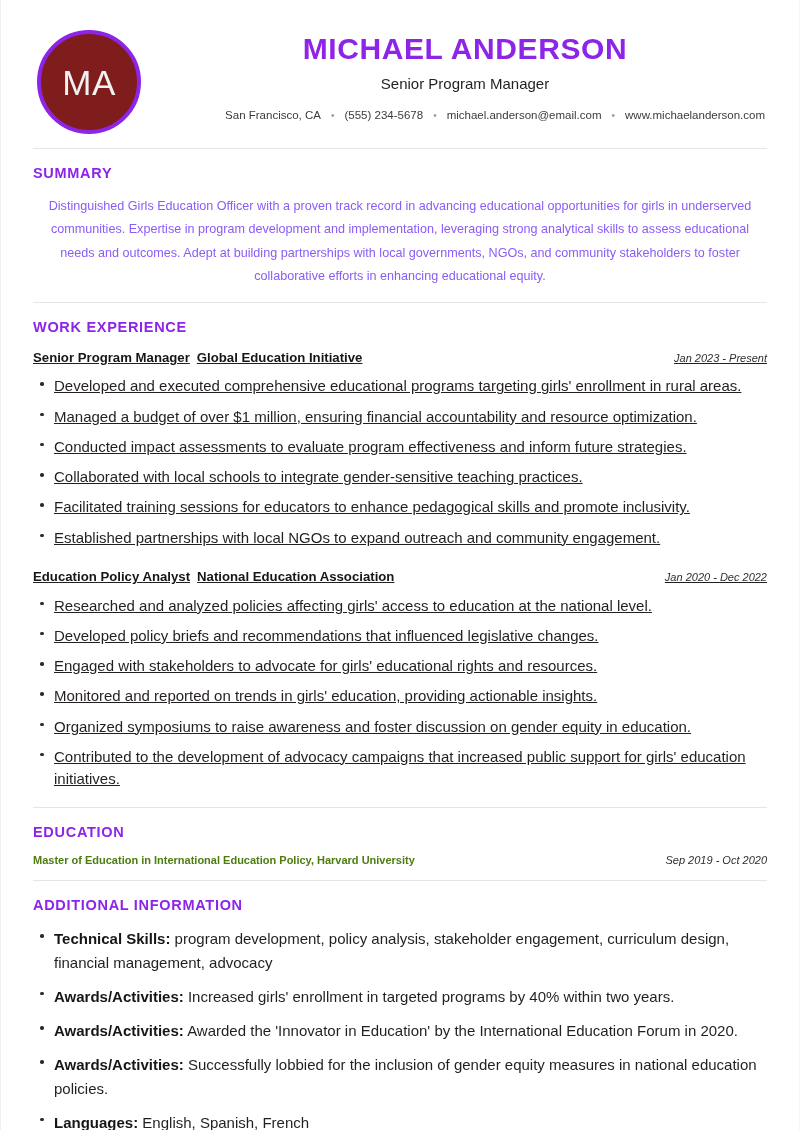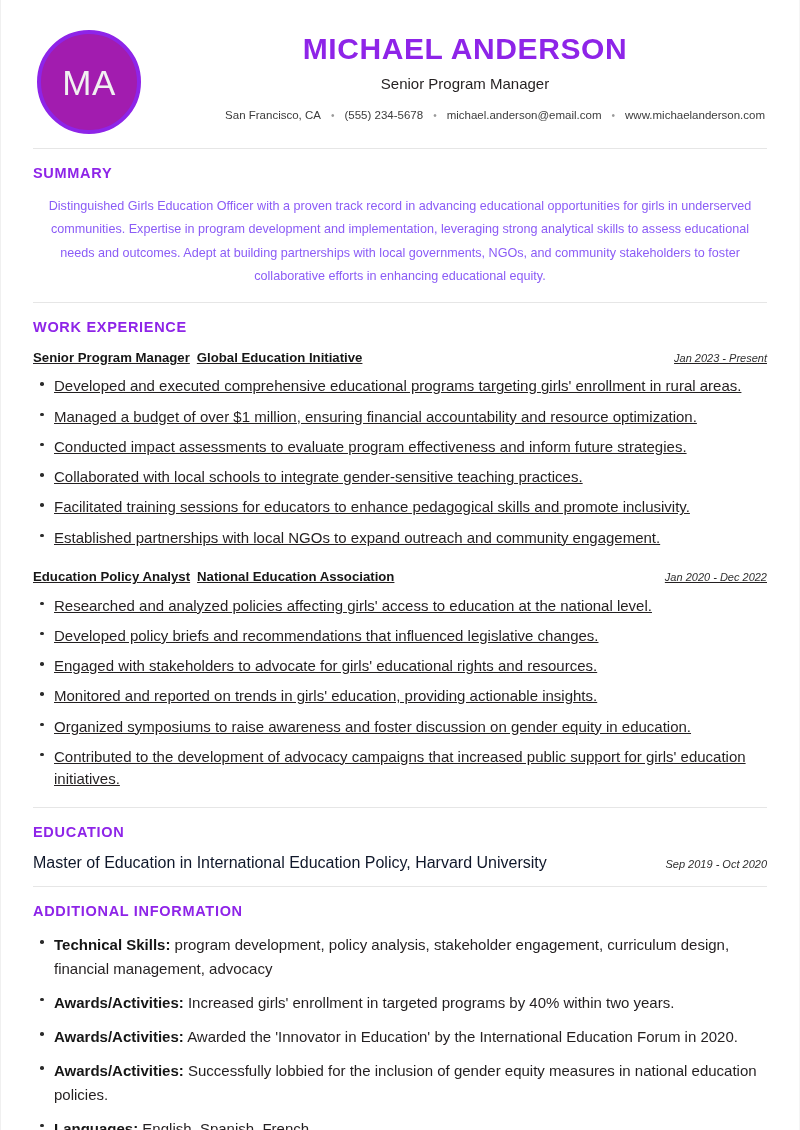--- a/index.html
+++ b/index.html
@@ -32,21 +32,21 @@
     padding-top: 22px;
     padding-bottom: 14px;
   }
   .avatar-wrap {
     flex: 0 0 auto;
     width: 104px;
     height: 104px;
     margin-left: 4px;
     margin-top: 8px;
     border-radius: 50%;
-    background: #a21caf;
+    background: #7f1d1d;
     border: 4px solid #8e24e8;
     box-sizing: border-box;
     display: flex;
     align-items: center;
     justify-content: center;
   }
   .avatar-initials {
     color: #f1f1f1;
     font-size: 35px;
     font-weight: 400;
@@ -182,23 +182,23 @@
     color: #161616;
   }
 
   
   .edu-head {
     display: flex;
     align-items: baseline;
     justify-content: space-between;
   }
   .edu-degree {
-    font-size: 16px;
-    font-weight: normal;
-    color: #0f172a;
+    font-size: 11px;
+    font-weight: bold;
+    color: #4d7c0f;
   }
 
   
   .addl ul.bullets li {
     margin-bottom: 11px;
     line-height: 1.55;
   }
 </style>
 </head>
 <body>

